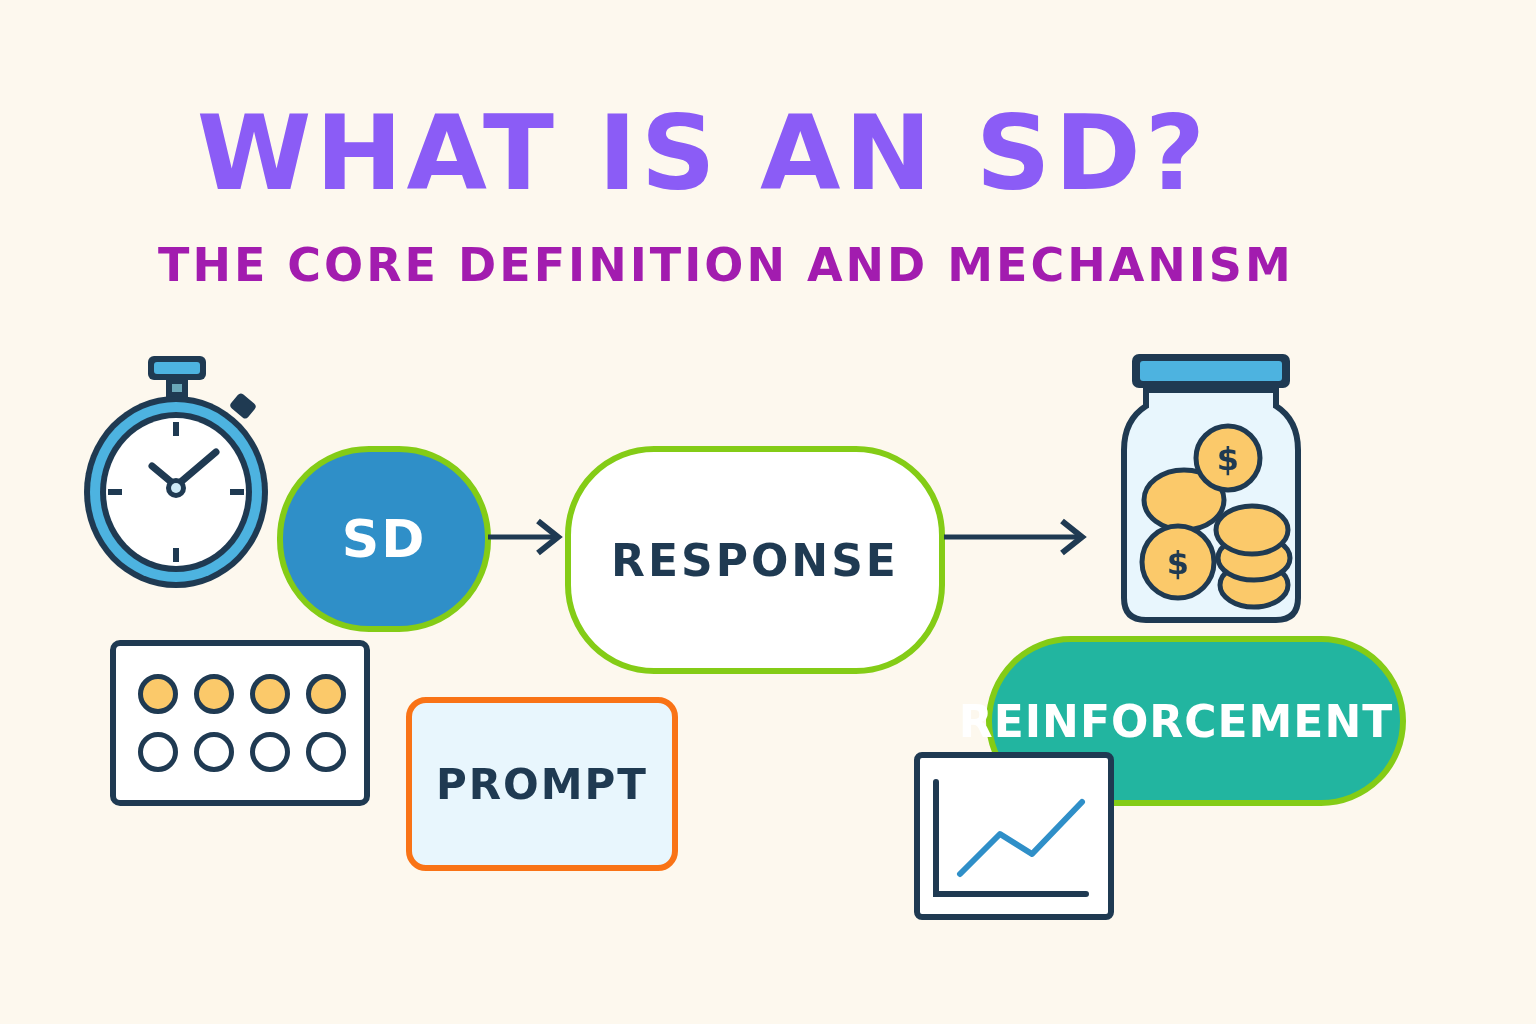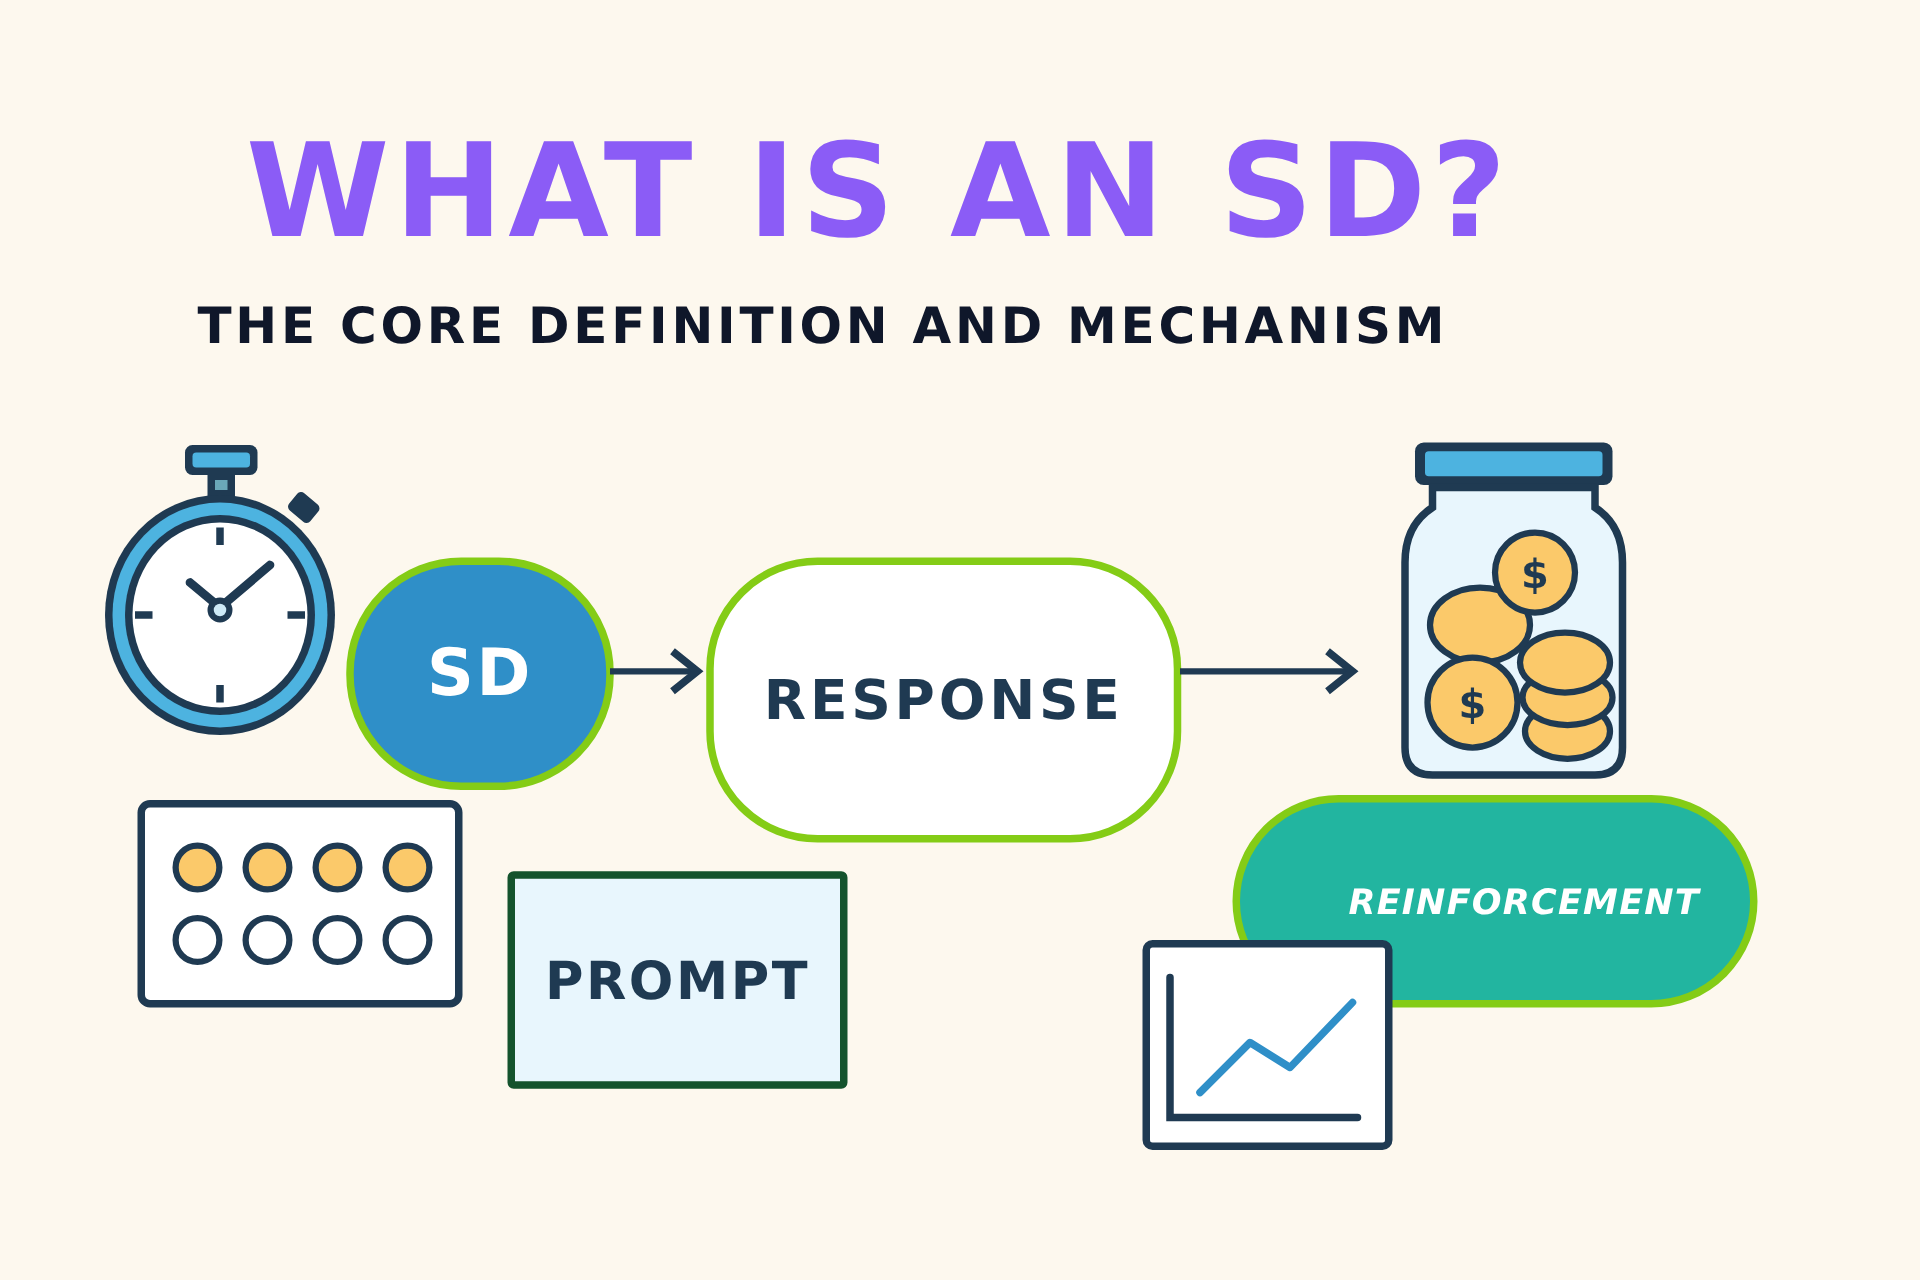--- a/index.html
+++ b/index.html
@@ -11,47 +11,47 @@
     position: relative;
   }
   .abs { position: absolute; }
   .title {
     left: 0; width: 1406px; top: 92px; text-align: center;
     font-size: 104px; font-weight: bold; letter-spacing: 4px; color: #8b5cf6;
     font-family: "DejaVu Sans", sans-serif;
   }
   .subtitle {
     left: 158px; top: 238px;
-    font-size: 40px; font-weight: bold; letter-spacing: 3px; color: #0f172a;
+    font-size: 46px; font-weight: bold; letter-spacing: 3px; color: #a21caf;
     font-family: "DejaVu Sans", sans-serif;
   }
   .pill {
     display: flex; align-items: center; justify-content: center;
     border: 6px solid #84cc16; box-sizing: border-box;
     font-weight: bold;
   }
   .sd-pill {
     left: 277px; top: 446px; width: 214px; height: 186px;
     border-radius: 92px; background: #2f8fc8; color: #fff;
     font-size: 52px; letter-spacing: 2px;
   }
   .response-pill {
     left: 565px; top: 446px; width: 380px; height: 228px;
     border-radius: 89px; background: #fff; color: #1f3a52;
     font-size: 44px; letter-spacing: 3px;
   }
   .reinforce-pill {
     left: 986px; top: 636px; width: 420px; height: 170px;
     border-radius: 85px; background: #22b5a0; color: #fff;
-    font-size: 28px; letter-spacing: 1px;
-    justify-content: flex-end; padding-right: 40px; font-style: italic;
+    font-size: 44px; letter-spacing: 1px;
+    justify-content: center; padding-right: 40px;
   }
   .prompt-box {
     left: 406px; top: 697px; width: 272px; height: 174px;
-    border: 6px solid #14532d; border-radius: 5px; background: #e8f6fd;
+    border: 6px solid #f97316; border-radius: 20px; background: #e8f6fd;
     display: flex; align-items: center; justify-content: center;
     box-sizing: border-box; font-size: 42px; font-weight: bold; letter-spacing: 2px;
   }
   .token-board {
     left: 110px; top: 640px; width: 260px; height: 166px;
     border: 6px solid #1f3a52; border-radius: 10px; background: #fff; box-sizing: border-box;
     display: grid; grid-template-columns: repeat(4, 40px); grid-template-rows: 40px 40px;
     gap: 18px 16px; padding: 28px 0 0 22px;
   }
   .token { width: 40px; height: 40px; border: 5px solid #1f3a52; border-radius: 50%; box-sizing: border-box; }

